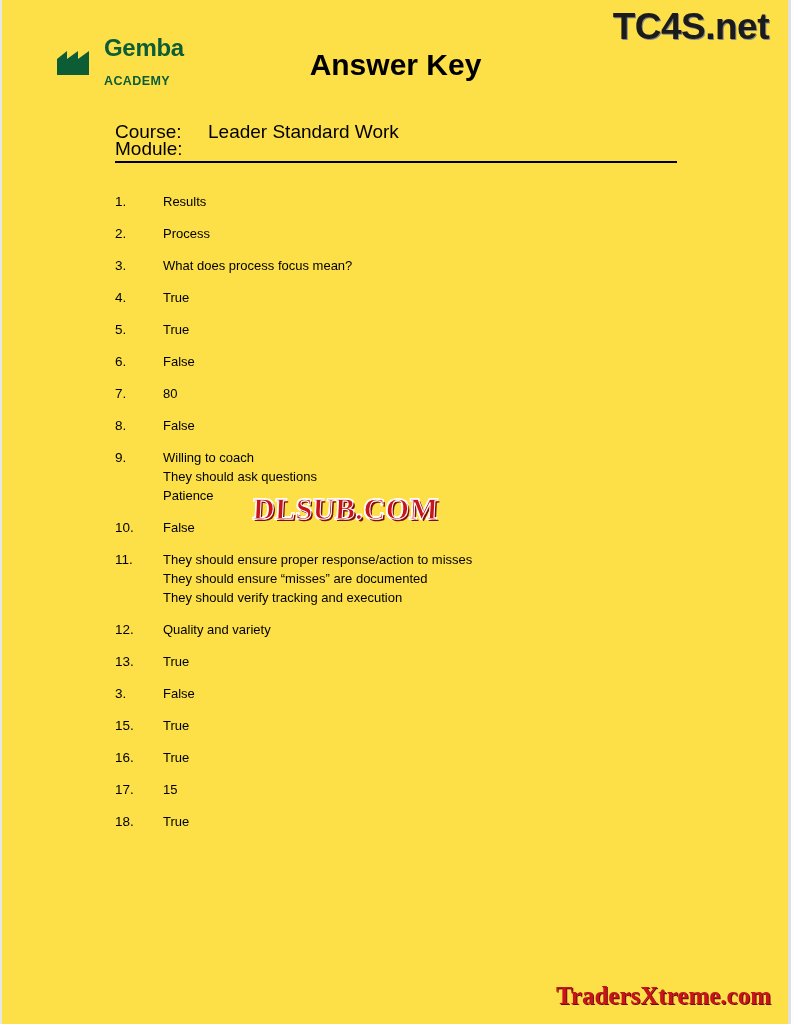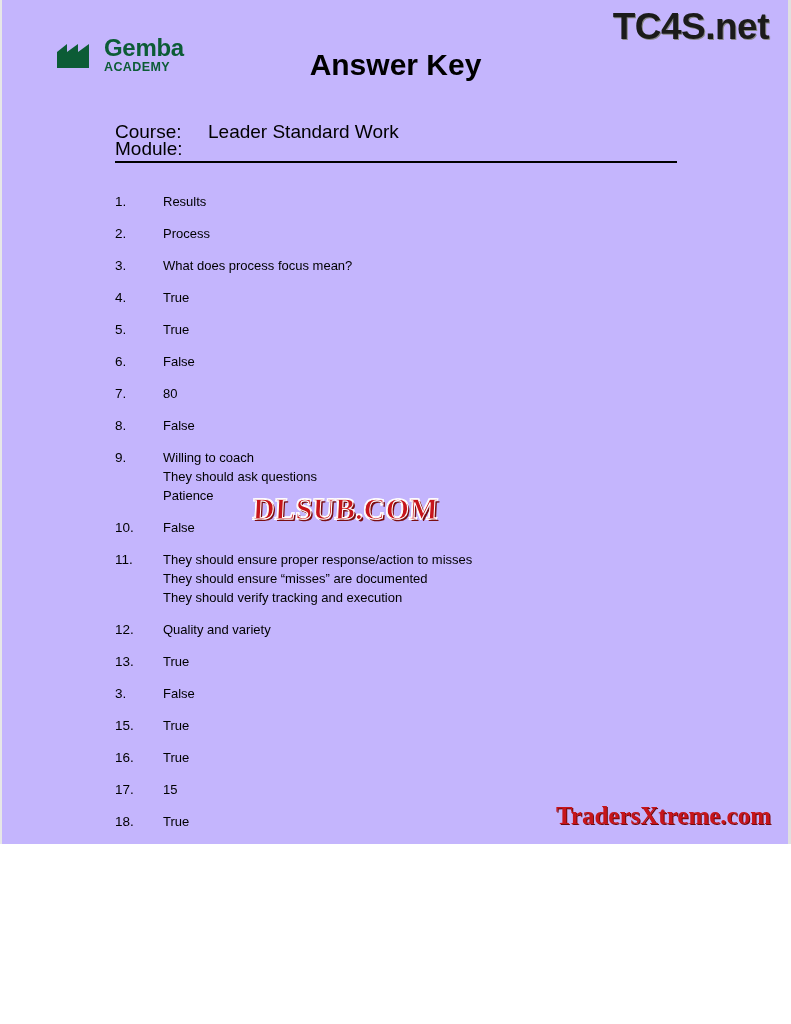--- a/index.html
+++ b/index.html
@@ -13,22 +13,22 @@
     position: relative;
     font-family: "Liberation Sans", sans-serif;
     overflow: hidden;
   }
 
   
   #page {
     position: absolute;
     left: 0; top: 0;
     width: 791px;
-    height: 844px;
-    background: #c4b5fd;
+    height: 1024px;
+    background: #fde047;
   }
   
   #page::before {
     content: "";
     position: absolute;
     left: 0; top: 0; bottom: 0;
     width: 2px;
     background: #e7e7e7;
   }
   #page::after {
@@ -77,21 +77,21 @@
     font-size: 24px;
     font-weight: bold;
     color: #0c5c36;
     letter-spacing: -0.3px;
   }
   #logo-academy {
     font-size: 12.5px;
     font-weight: bold;
     color: #0c5c36;
     letter-spacing: 0.4px;
-    margin-top: 1px;
+    margin-top: 15px;
   }
 
   
   #doc-title {
     position: absolute;
     left: 0; right: 0;
     top: 48px;
     text-align: center;
     font-size: 30px;
     font-weight: bold;

